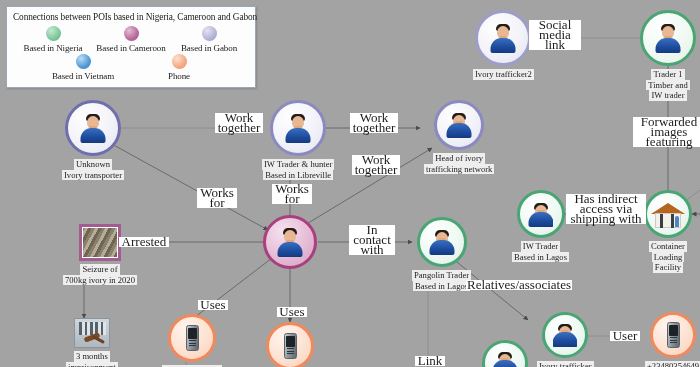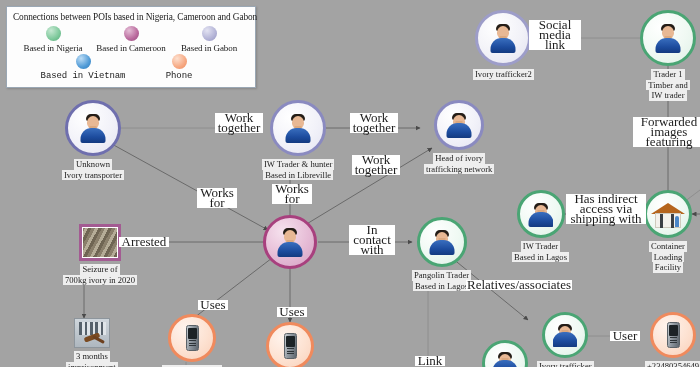--- a/index.html
+++ b/index.html
@@ -42,21 +42,21 @@
     white-space: nowrap;
     margin-bottom: 4px;
     letter-spacing: -0.1px;
   }
   .legend-row {
     display: flex;
     justify-content: center;
     align-items: flex-start;
     margin-top: 1px;
   }
-  .legend-row.row2 { justify-content: space-around; padding: 0 22px; font-family: Liberation Mono, monospace; }
+  .legend-row.row2 { justify-content: space-around; padding: 0 22px; }
   .legend-item {
     display: flex;
     flex-direction: column;
     align-items: center;
     width: 78px;
   }
   .legend-dot {
     width: 15px; height: 15px;
     border-radius: 50%;
     margin-bottom: 2px;

